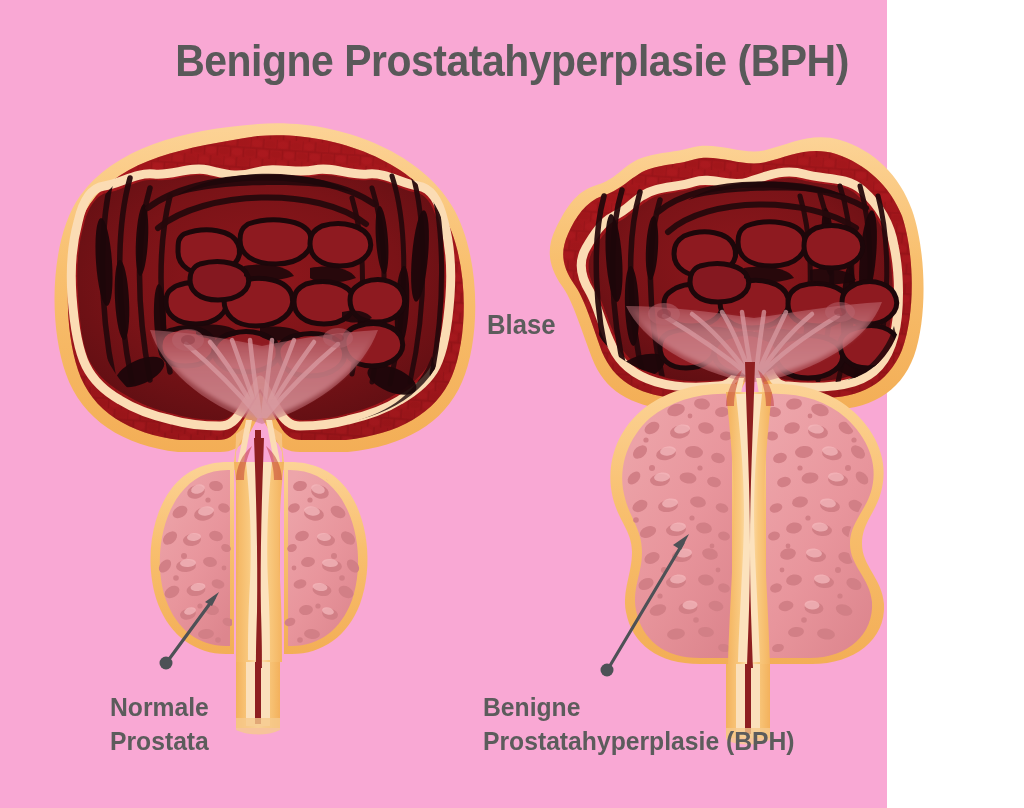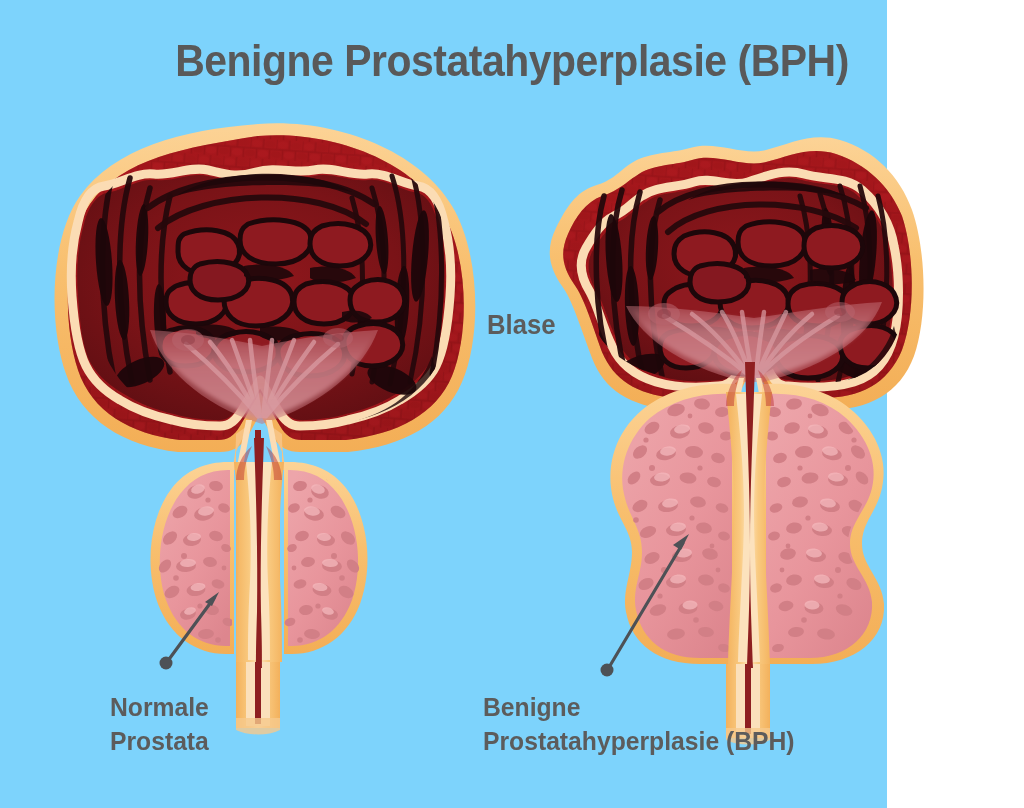--- a/index.html
+++ b/index.html
@@ -1,21 +1,21 @@
 <!DOCTYPE html>
 <html><head>
 <meta charset="utf-8">
 <style>
   html,body{margin:0;padding:0;}
   body{
     width:1024px;height:808px;background:#ffffff;overflow:hidden;
     font-family:"Liberation Sans", sans-serif;
     -webkit-font-smoothing:antialiased;
   }
-  #stage{position:relative;width:887px;height:808px;background:#7dd3fc;}
+  #stage{position:relative;width:887px;height:808px;background:#f9a8d4;}
 
   #title{
     position:absolute;left:0;top:36px;width:1024px;text-align:center;
     font-size:44px;font-weight:bold;color:#595959;
     letter-spacing:-0.5px;
     font-family:"Liberation Sans", sans-serif;
     transform:scaleX(0.93);transform-origin:center top;
     white-space:nowrap;
   }
 

